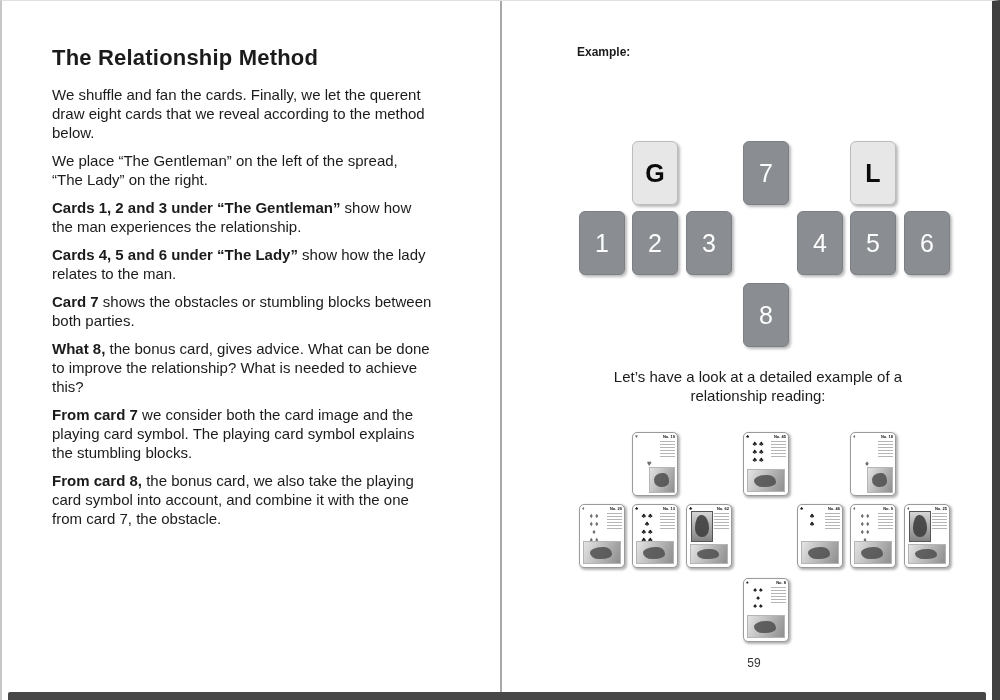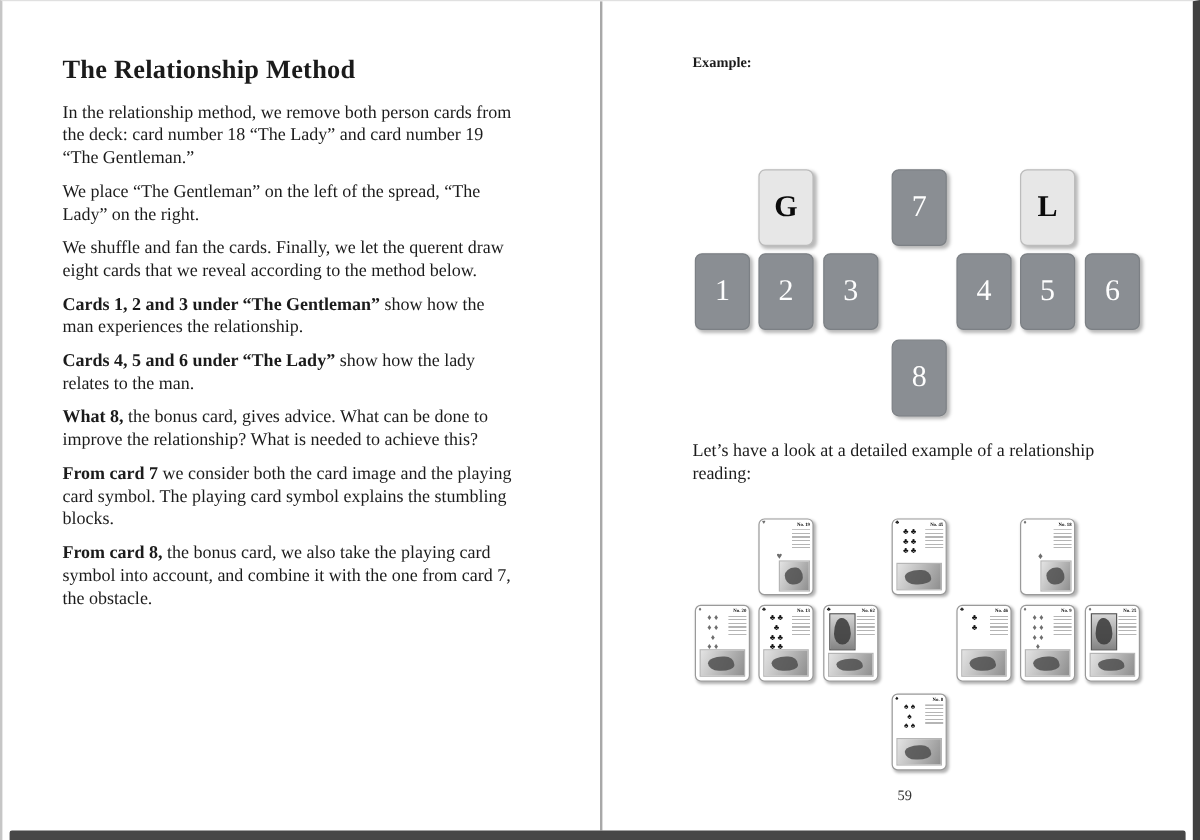--- a/index.html
+++ b/index.html
@@ -1,39 +1,39 @@
 <!DOCTYPE html>
 <html><head>
 <meta charset="utf-8">
 <style>
   html,body{margin:0;padding:0;background:#ffffff;}
   *{box-sizing:border-box;}
   .stage{
     position:relative;width:1000px;height:700px;background:#fff;
-    font-family:Liberation Serif, serif;color:#1b1b1b;
-    border-left:2px solid #c6c6c6;border-right:6px solid #404040;border-top:1px solid #e0e0e0;
+    font-family:Liberation Sans, sans-serif;color:#1b1b1b;
+    border-left:2px solid #c6c6c6;border-right:8px solid #404040;border-top:1px solid #e0e0e0;
     overflow:hidden;
   }
   .divider{position:absolute;left:498px;top:0;bottom:8px;width:2px;background:#a8a8a8;}
   .bottom-bar{position:absolute;left:6px;right:6px;bottom:0;height:8px;background:#474747;border-radius:2px 2px 0 0;}
 
   
   .left-content{position:absolute;left:50px;top:44px;width:380px;}
   .page-title{font-size:22px;font-weight:bold;margin:0 0 14px 0;letter-spacing:.2px;}
   .para{font-size:15px;line-height:19px;margin:0 0 9px 0;}
   .para b{font-weight:bold;}
   .pagenum{position:absolute;top:655px;font-size:12px;color:#333;}
   .pagenum.left{left:0;width:500px;text-align:center;}
   .pagenum.right{left:504px;width:496px;text-align:center;}
 
   
   .right-content{position:absolute;left:575px;top:44px;width:362px;}
   .example-label{font-size:12px;font-weight:bold;margin:0 0 9px 0;}
   .example-text{font-size:15px;line-height:19px;margin:0;}
-  .detail-text{position:absolute;left:575px;top:366px;width:362px;font-size:15px;line-height:19px;}
+  .detail-text{position:absolute;left:575px;top:366px;width:362px;font-size:15px;line-height:19px;text-align:center;}
 
   
   .spread{position:absolute;left:575px;top:140px;width:380px;height:212px;}
   .bigcard{
     position:absolute;width:46px;height:64px;border-radius:6px;
     display:flex;align-items:center;justify-content:center;
     font-size:25px;box-shadow:2px 2px 3px rgba(0,0,0,0.28);
   }
   .bigcard.dark{background:#8a8e93;color:#fdfdfd;border:1px solid #7c8085;}
   .bigcard.light{background:#e7e7e7;color:#0c0c0c;border:1px solid #bcbcbc;font-weight:bold;}
@@ -67,25 +67,25 @@
 <body>
 
 <div class="stage">
 
   <div class="divider"></div>
   <div class="bottom-bar"></div>
 
   <div class="left-content">
     <h1 class="page-title">The Relationship Method</h1>
     <div id="paras">
-        <p class="para">In the relationship method, we remove both person cards from the deck: card number 18 “The Lady” and card number 19 “The Gentleman.”</p>
+        <p class="para">We shuffle and fan the cards. Finally, we let the querent draw eight cards that we reveal according to the method below.</p>
         <p class="para">We place “The Gentleman” on the left of the spread, “The Lady” on the right.</p>
-        <p class="para">We shuffle and fan the cards. Finally, we let the querent draw eight cards that we reveal according to the method below.</p>
         <p class="para"><b>Cards 1, 2 and 3 under “The Gentleman”</b> show how the man experiences the relationship.</p>
         <p class="para"><b>Cards 4, 5 and 6 under “The Lady”</b> show how the lady relates to the man.</p>
+        <p class="para"><b>Card 7</b> shows the obstacles or stumbling blocks between both parties.</p>
         <p class="para"><b>What 8,</b> the bonus card, gives advice. What can be done to improve the relationship? What is needed to achieve this?</p>
         <p class="para"><b>From card 7</b> we consider both the card image and the playing card symbol. The playing card symbol explains the stumbling blocks.</p>
         <p class="para"><b>From card 8,</b> the bonus card, we also take the playing card symbol into account, and combine it with the one from card 7, the obstacle.</p>
       </div>
   </div>
 
   <div class="right-content">
     <p class="example-label">Example:</p>
   </div>
 

